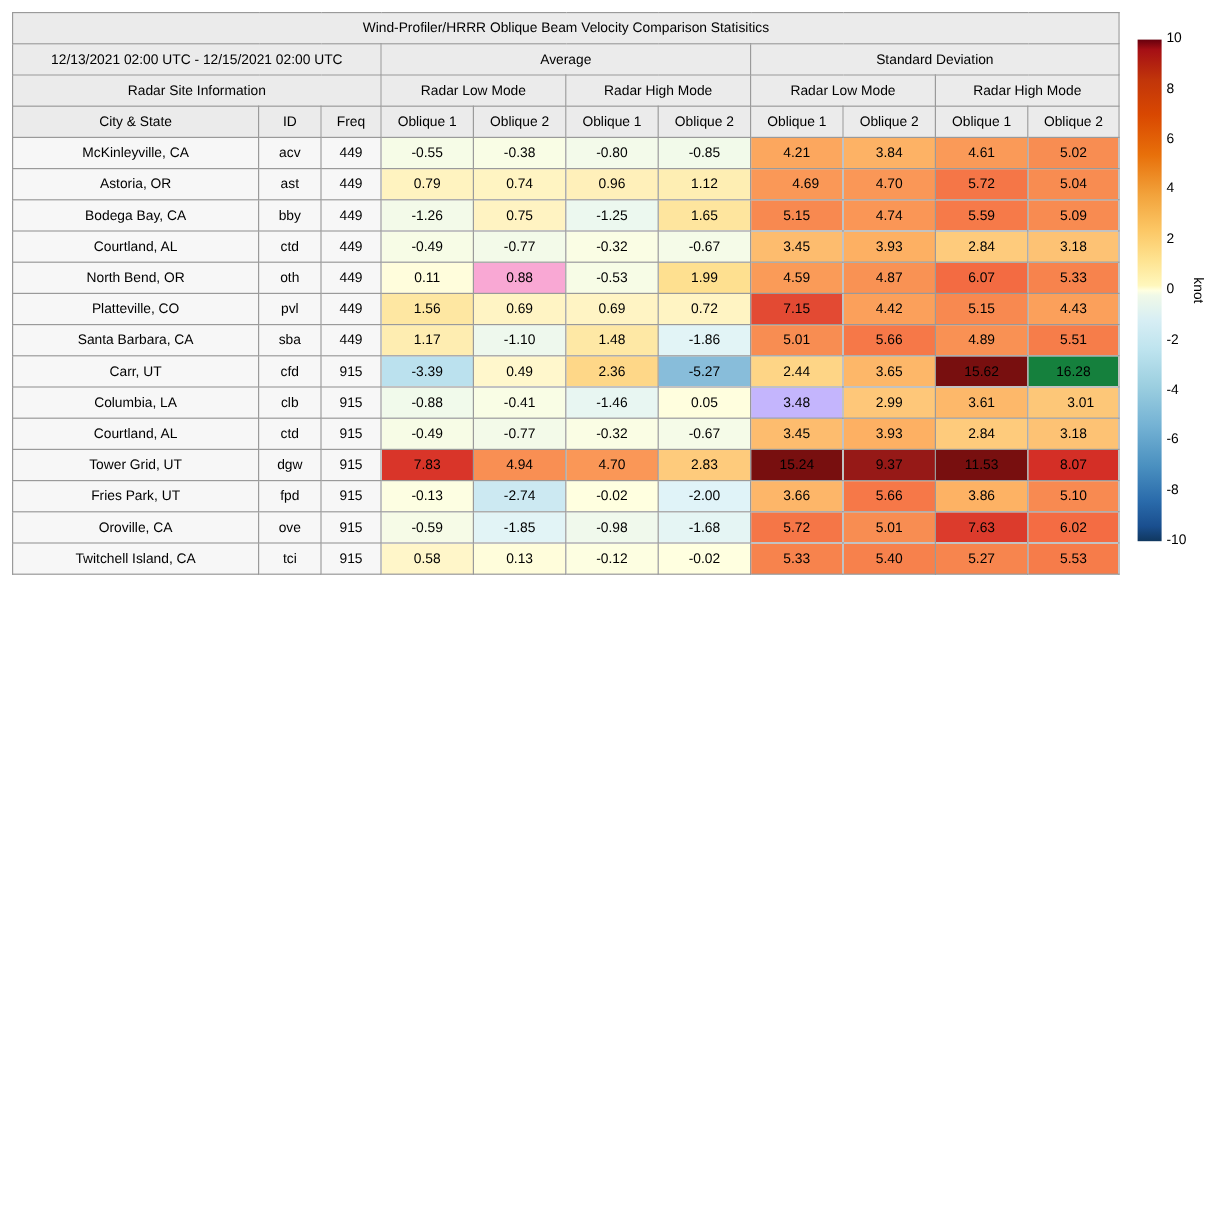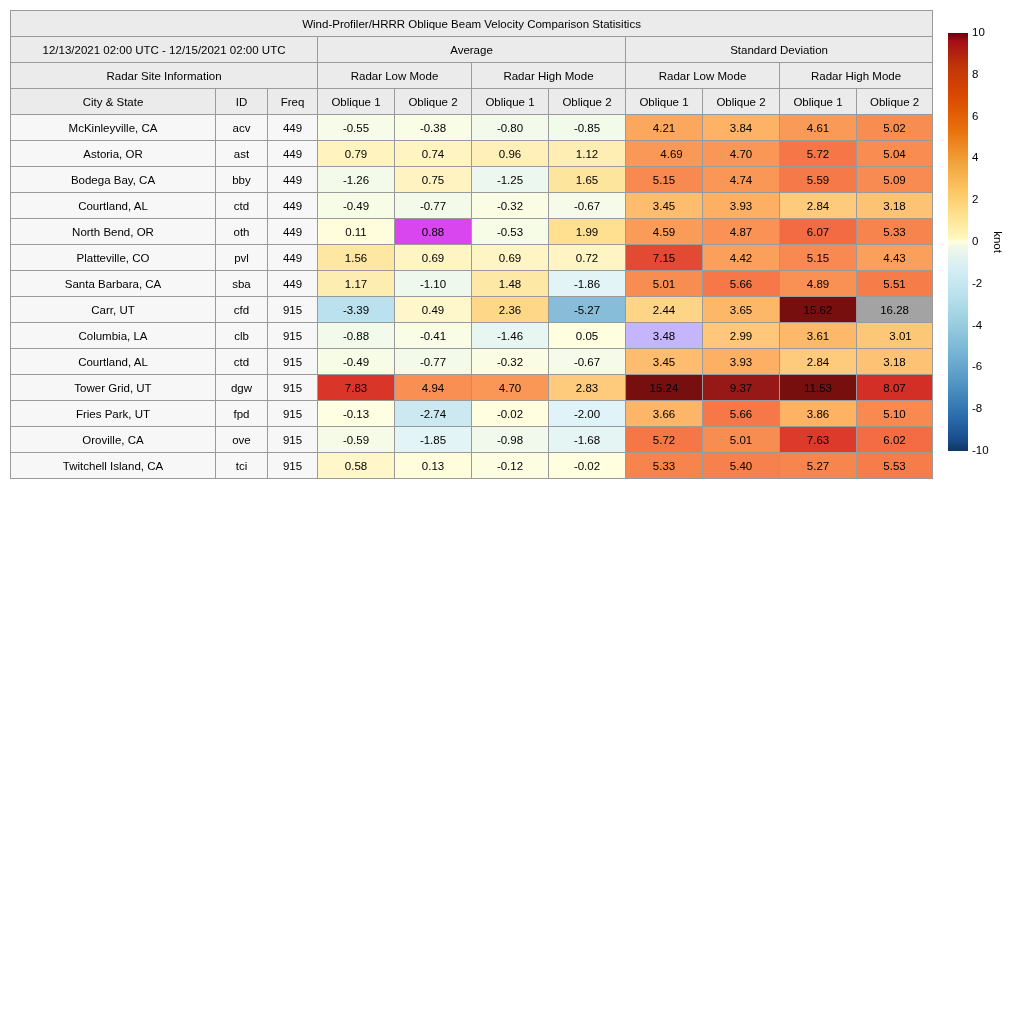--- a/index.html
+++ b/index.html
@@ -210,21 +210,21 @@
         <td style="background: rgb(253, 188, 110);">3.45</td>
         <td style="background: rgb(253, 176, 99);">3.93</td>
         <td style="background: rgb(254, 203, 124);">2.84</td>
         <td style="background: rgb(253, 194, 116);">3.18</td>
       </tr>
       <tr class="rowsep">
         <td class="sitecell">North Bend, OR</td>
         <td class="sitecell">oth</td>
         <td class="sitecell">449</td>
         <td style="background: rgb(255, 253, 220);">0.11</td>
-        <td style="background: #d946ef;">0.88</td>
+        <td style="background: #f9a8d4;">0.88</td>
         <td style="background: rgb(247, 252, 230);">-0.53</td>
         <td style="background: rgb(254, 224, 144);">1.99</td>
         <td style="background: rgb(250, 155, 88);">4.59</td>
         <td style="background: rgb(249, 146, 84);">4.87</td>
         <td style="background: rgb(243, 107, 66);">6.07</td>
         <td style="background: rgb(247, 131, 77);">5.33</td>
       </tr>
       <tr>
         <td class="sitecell">Platteville, CO</td>
         <td class="sitecell">pvl</td>
@@ -255,21 +255,21 @@
         <td class="sitecell">Carr, UT</td>
         <td class="sitecell">cfd</td>
         <td class="sitecell">915</td>
         <td style="background: rgb(187, 225, 238);">-3.39</td>
         <td style="background: rgb(255, 247, 204);">0.49</td>
         <td style="background: rgb(254, 215, 136);">2.36</td>
         <td style="background: rgb(136, 189, 218);">-5.27</td>
         <td style="background: rgb(254, 213, 134);">2.44</td>
         <td style="background: rgb(253, 183, 105);">3.65</td>
         <td style="background: rgb(120, 15, 15);">15.62</td>
-        <td style="background: #a3a3a3;">16.28</td>
+        <td style="background: #15803d;">16.28</td>
       </tr>
       <tr>
         <td class="sitecell">Columbia, LA</td>
         <td class="sitecell">clb</td>
         <td class="sitecell">915</td>
         <td style="background: rgb(241, 250, 235);">-0.88</td>
         <td style="background: rgb(249, 253, 229);">-0.41</td>
         <td style="background: rgb(232, 246, 242);">-1.46</td>
         <td style="background: rgb(255, 254, 222);">0.05</td>
         <td style="background: #c4b5fd;">3.48</td>

